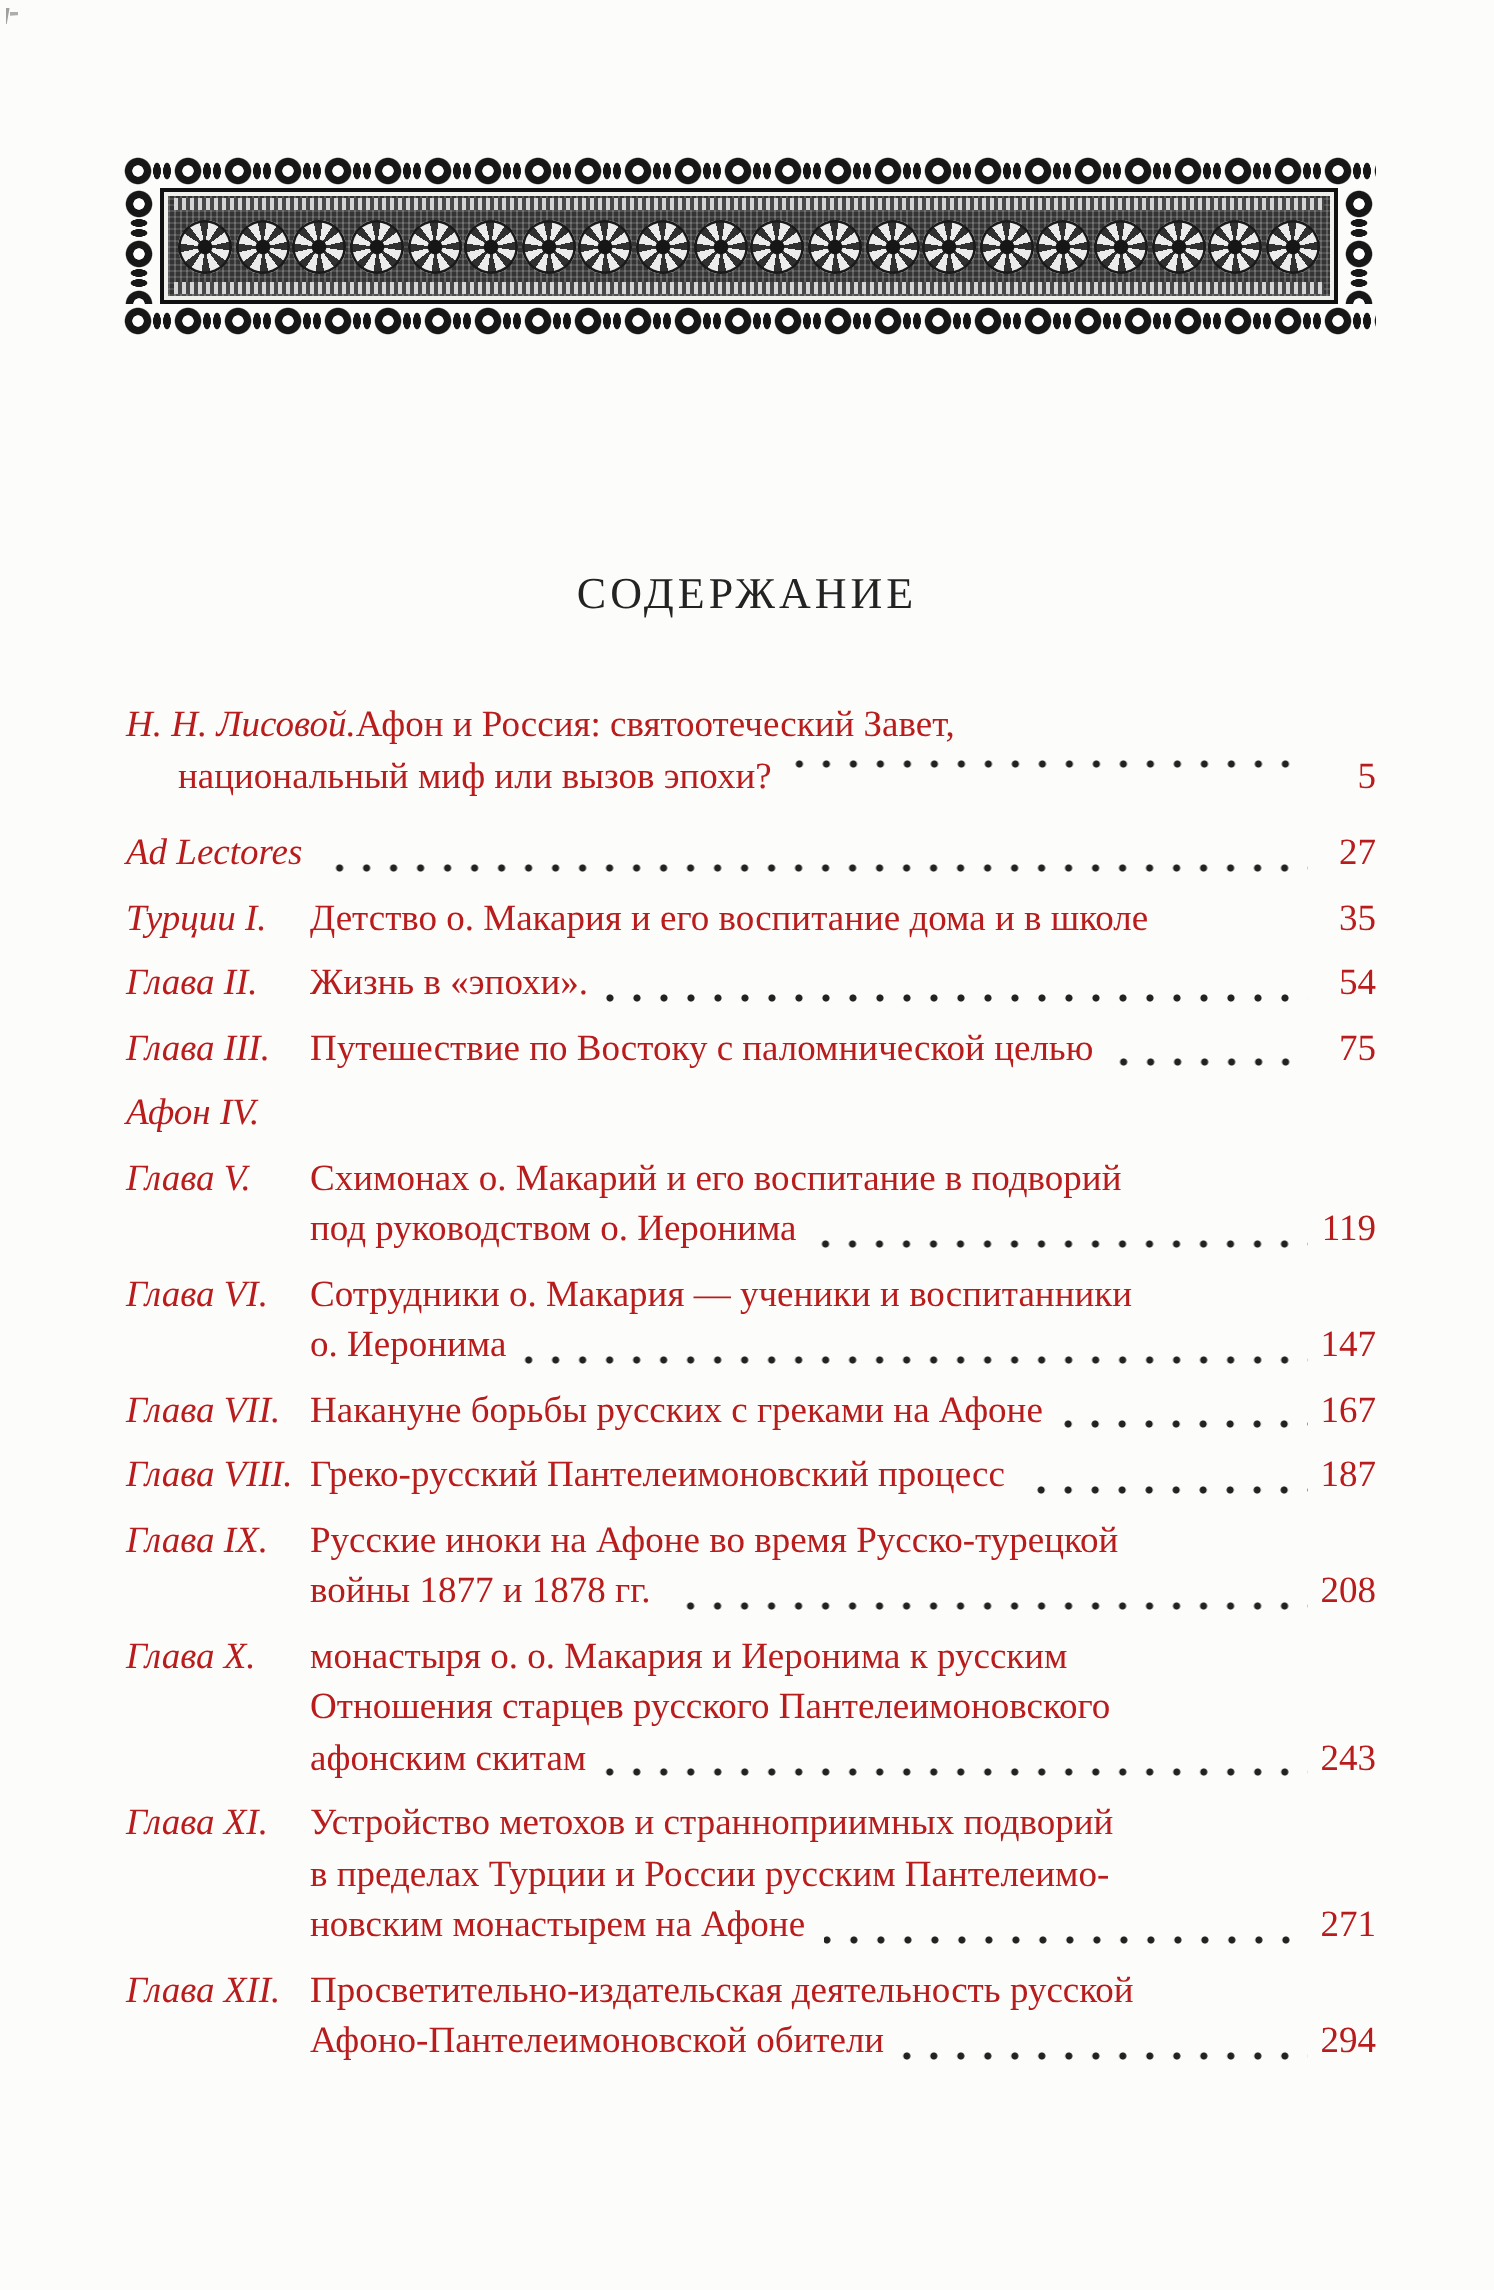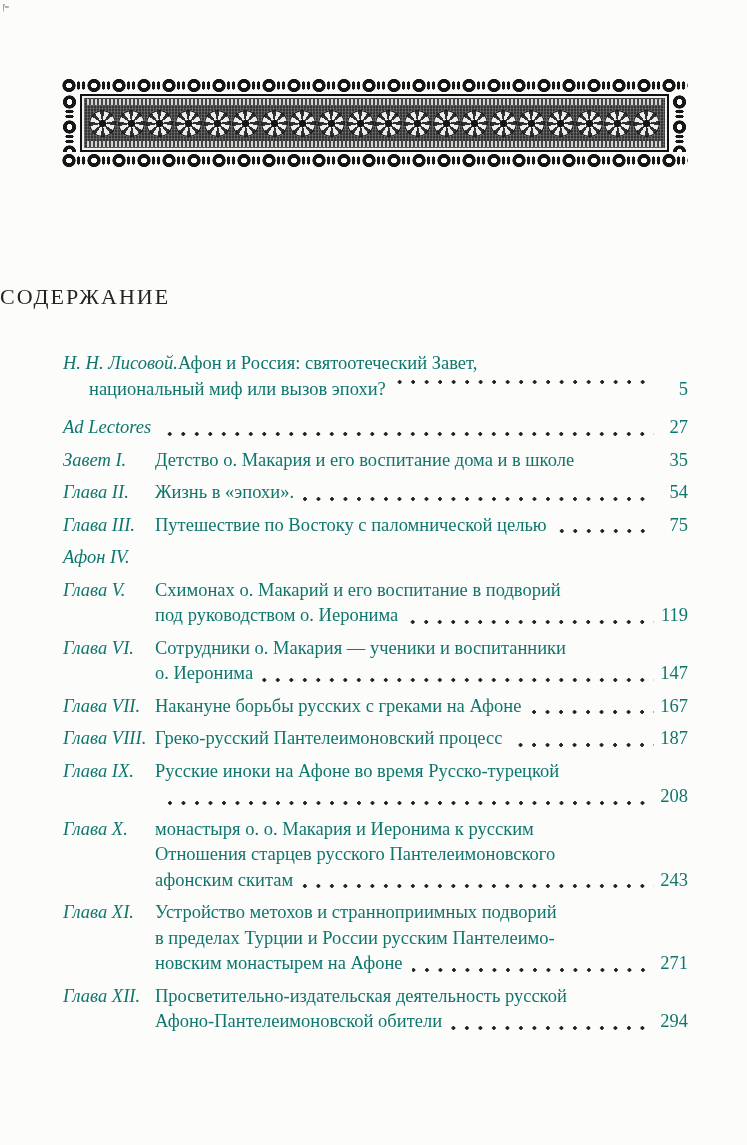--- a/index.html
+++ b/index.html
@@ -64,27 +64,27 @@
     width:27px;height:27px;border-radius:50%;
     background:
       radial-gradient(circle at 50% 50%, #161616 0 3.4px, rgba(0,0,0,0) 3.9px),
       repeating-conic-gradient(from 8deg, #ececec 0deg 25deg, #303030 25deg 45deg);
     box-shadow:inset 0 0 0 1.3px #1a1a1a;
   }
 
   
   .page-title{
     position:absolute;top:284px;left:0;width:747px;
-    text-align:left;font-size:22px;letter-spacing:2px;color:#232323;
+    text-align:center;font-size:22px;letter-spacing:2px;color:#232323;
   }
 
   
   .toc{
     position:absolute;left:63px;top:351px;width:625px;
-    font-size:18.5px;line-height:25.5px;color:#0f766e;
+    font-size:18.5px;line-height:25.5px;color:#b91c1c;
   }
   .toc-entry{display:flex;margin-bottom:7px;}
   .toc-entry.gap{margin-top:13px;}
   .toc-label{flex:0 0 92px;font-style:italic;white-space:nowrap;}
   .toc-content{flex:1;min-width:0;}
   .toc-line{display:flex;white-space:nowrap;}
   .toc-line.indent{padding-left:26px;align-items:center;}
   .toc-line .it{font-style:italic;}
   .leader{flex:1;min-width:8px;position:relative;margin:0 6px 0 7px;}
   .leader.dots::after{
@@ -155,21 +155,21 @@
     <div class="toc-entry gap">
       <div class="toc-content">
         <div class="toc-line">
           <span class="it">Ad Lectores</span>
           <div class="leader dots"></div>
           <div class="pagenum">27</div>
         </div>
       </div>
     </div>
     <div class="toc-entry">
-      <div class="toc-label">Завет I.</div>
+      <div class="toc-label">Турции I.</div>
       <div class="toc-content">
         <div class="toc-line">
           <span>Детство о. Макария и его воспитание дома и в школе</span>
           <div class="leader"></div>
           <div class="pagenum">35</div>
         </div>
       </div>
     </div>
     <div class="toc-entry">
       <div class="toc-label">Глава II.</div>
@@ -240,20 +240,21 @@
         </div>
       </div>
     </div>
     <div class="toc-entry">
       <div class="toc-label">Глава IX.</div>
       <div class="toc-content">
         <div class="toc-line">
           <span>Русские иноки на Афоне во время Русско-турецкой</span>
         </div>
         <div class="toc-line">
+          <span>войны 1877 и 1878 гг.</span>
           <div class="leader dots"></div>
           <div class="pagenum">208</div>
         </div>
       </div>
     </div>
     <div class="toc-entry">
       <div class="toc-label">Глава X.</div>
       <div class="toc-content">
         <div class="toc-line">
           <span>монастыря о. о. Макария и Иеронима к русским</span>

